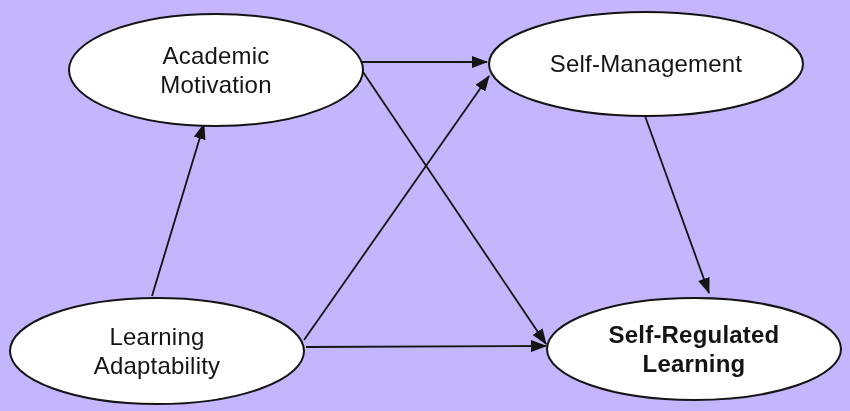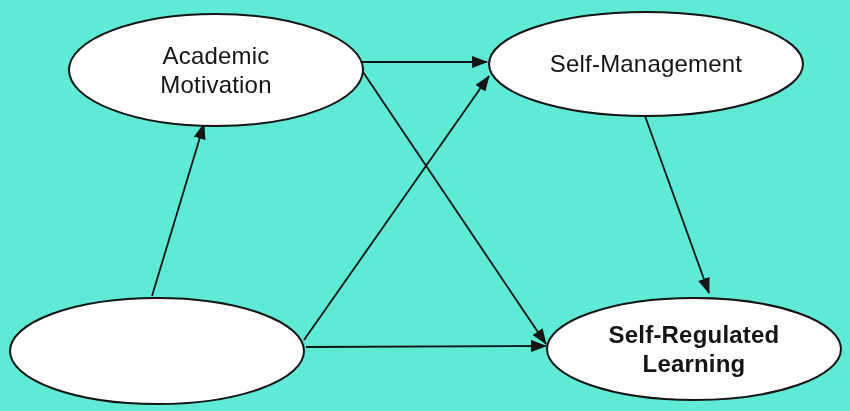--- a/index.html
+++ b/index.html
@@ -4,21 +4,21 @@
 <style>
   html, body {
     margin: 0;
     padding: 0;
     background: #ffffff;
   }
   .stage {
     position: relative;
     width: 850px;
     height: 411px;
-    background: #5eead4;
+    background: #c4b5fd;
     overflow: hidden;
     font-family: "Liberation Sans", "DejaVu Sans", sans-serif;
   }
   .diagram-svg {
     position: absolute;
     left: 0;
     top: 0;
     width: 100%;
     height: 100%;
     display: block;
@@ -63,14 +63,15 @@
     <g>
         <ellipse cx="216" cy="70" rx="147" ry="56" class="node-ellipse" stroke="#141414"></ellipse>
         <ellipse cx="646" cy="64" rx="157" ry="52" class="node-ellipse" stroke="#141414"></ellipse>
         <ellipse cx="157" cy="351" rx="147" ry="53" class="node-ellipse" stroke="#141414"></ellipse>
         <ellipse cx="694" cy="349" rx="147" ry="51" class="node-ellipse" stroke="#141414"></ellipse>
       </g>
   </svg>
 
 <div class="node-label" style="left: 216px; top: 70px; width: 191px; color: rgb(20, 20, 20);">Academic Motivation</div>
     <div class="node-label" style="left: 646px; top: 64px; width: 204px; color: rgb(20, 20, 20); text-align: center;">Self-Management</div>
+    <div class="node-label" style="left: 157px; top: 351px; width: 191px; color: rgb(20, 20, 20);">Learning Adaptability</div>
     <div class="node-label" style="left: 694px; top: 349px; width: 191px; color: rgb(20, 20, 20); font-weight: bold;">Self-Regulated Learning</div>
   </div>
 
 </body></html>

